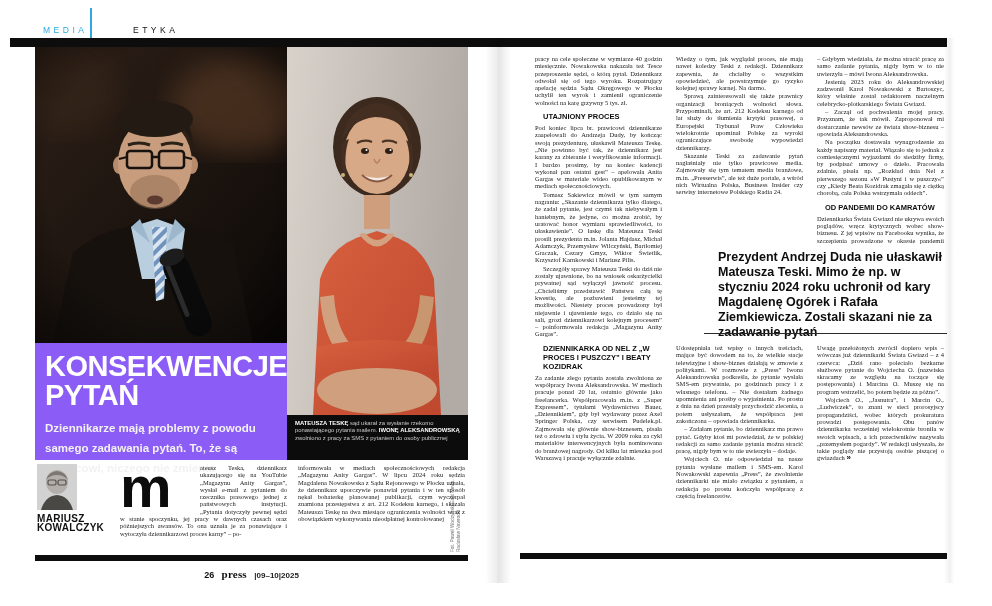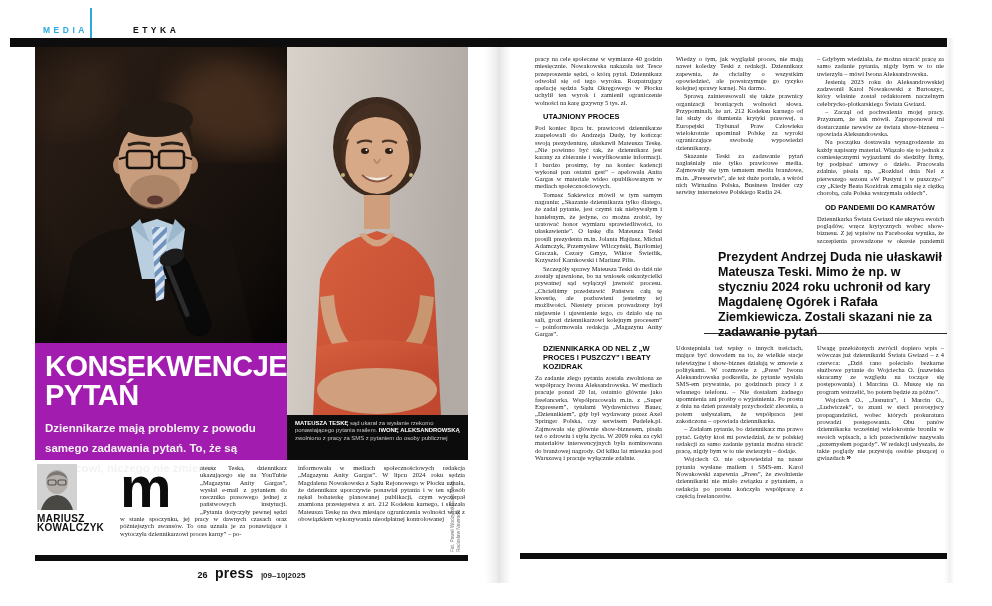--- a/index.html
+++ b/index.html
@@ -1,33 +1,33 @@
 <!DOCTYPE html>
 <html><head>
 <meta charset="utf-8">
 <style>
   html,body{margin:0;padding:0;background:#ffffff;}
   .spread{position:relative;width:992px;height:606px;background:#ffffff;overflow:hidden;
           font-family:"Liberation Sans",sans-serif;}
   .abs{position:absolute;}
 
   
-  .kicker{font-weight:bold;font-size:8.5px;letter-spacing:3.5px;}
+  .kicker{font-weight:normal;font-size:8.5px;letter-spacing:3.5px;}
   .kicker-media{left:43px;top:25px;color:#2BA9E0;}
   .kicker-line{left:90px;top:8px;width:2px;height:30px;background:#2BA9E0;}
   .kicker-etyka{left:101px;top:25px;color:#111;padding-left:32px;}
   .top-bar{left:10px;top:38px;width:937px;height:9px;background:#0d0d0d;}
 
   
   .photo-man{left:35px;top:47px;width:252px;height:296px;}
   .photo-woman{left:287px;top:47px;width:181px;height:368px;}
   .photo-man svg,.photo-woman svg{display:block;}
 
   
-  .headline-box{left:35px;top:343px;width:252px;height:117px;background:#a21caf;color:#fff;}
+  .headline-box{left:35px;top:343px;width:252px;height:117px;background:#8b5cf6;color:#fff;}
   .headline{margin:9px 0 0 10px;font-size:29px;line-height:29px;font-weight:bold;letter-spacing:-0.5px;}
   .dek{margin:8px 12px 0 10px;font-size:11.5px;line-height:20px;font-weight:bold;color:#f2f2f2;}
 
   
   .caption-box{left:287px;top:415px;width:181px;height:45px;background:#0c0c0c;color:#c9c9c9;
                font-size:5.9px;line-height:7.4px;box-sizing:border-box;padding:5px 8px 0 8px;text-align:left;}
   .caption-box b{color:#ffffff;}
 
   
   .credit{left:408px;top:499px;width:95px;transform:rotate(-90deg);color:#777;
@@ -61,21 +61,21 @@
              color:#0d0d0d;text-align:left;}
   .pq-rule{left:704px;top:333px;width:243px;height:1px;background:#2a2a2a;}
   .cont-mark{font-family:"Liberation Sans",sans-serif;font-weight:bold;font-size:8px;color:#0d0d0d;}
 
   
   .lp-footer-bar{left:35px;top:555px;width:433px;height:6px;background:#0d0d0d;}
   .lp-footer{left:35px;top:564px;width:433px;text-align:center;color:#111;}
   .rp-footer-bar{left:520px;top:553px;width:427px;height:6px;background:#0d0d0d;}
   .rp-footer{left:520px;top:562px;width:421px;text-align:right;color:#111;}
   .f-num{font-weight:bold;font-size:9px;margin-top:19px;}
-  .f-logo{font-family:Liberation Sans, sans-serif;font-weight:900;font-size:14px;letter-spacing:.2px;padding:0 3px;}
+  .f-logo{font-family:Liberation Serif, serif;font-weight:900;font-size:11px;letter-spacing:.2px;padding:0 3px;}
   .f-issue{font-size:8px;font-weight:bold;color:#222;}
 
   
   .gutter{left:485px;top:38px;width:26px;height:545px;
           background:linear-gradient(90deg,rgba(0,0,0,0) 0%,rgba(0,0,0,0.07) 45%,rgba(0,0,0,0.10) 52%,rgba(0,0,0,0) 100%);}
   .edge-r{left:944px;top:38px;width:10px;height:545px;
           background:linear-gradient(90deg,rgba(0,0,0,0) 0%,rgba(0,0,0,0.06) 60%,rgba(0,0,0,0) 100%);}
 </style>
 </head>
 <body>

